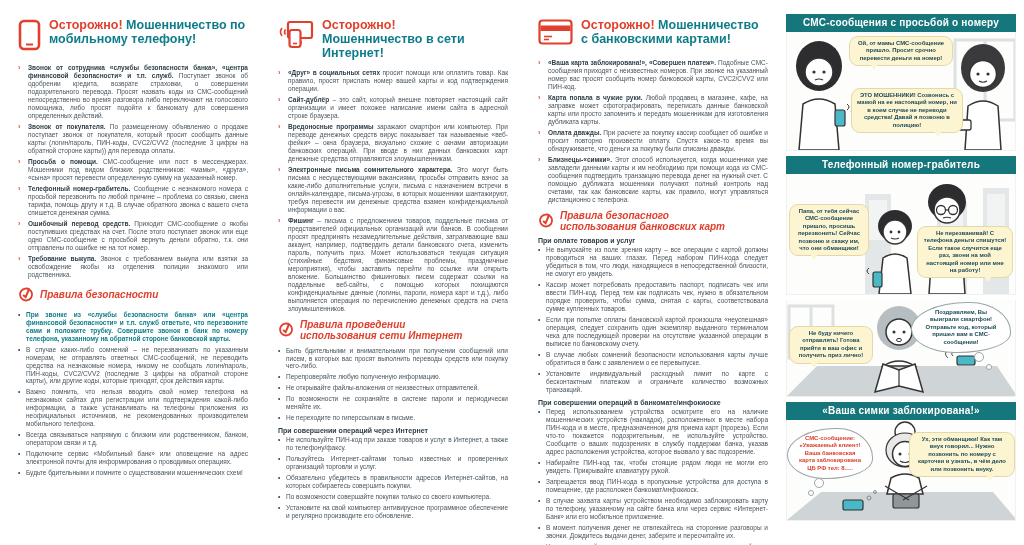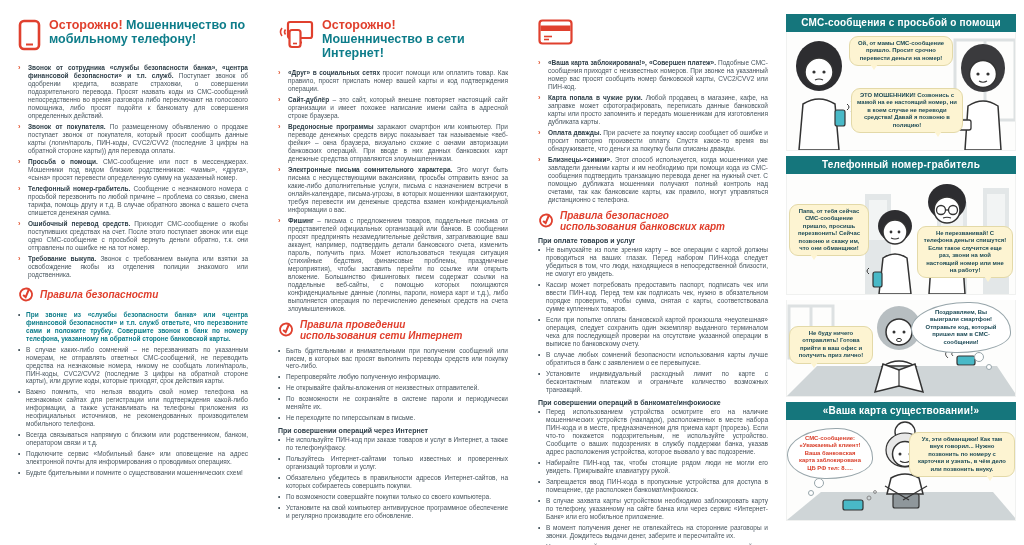--- a/index.html
+++ b/index.html
@@ -235,20 +235,24 @@
   <div class="col">
     <div class="col-header">
       <span class="col-icon">
         <svg width="35" height="27" viewBox="0 0 35 27">
           <rect x="1.5" y="1.5" width="32" height="23" rx="3" fill="#ffffff" stroke="#e0402e" stroke-width="2.2"></rect>
           <rect x="2.5" y="6.5" width="30" height="5.5" fill="#e0402e"></rect>
           <line x1="6" y1="17.5" x2="14" y2="17.5" stroke="#e0402e" stroke-width="1.6"></line>
           <line x1="6" y1="20.5" x2="11" y2="20.5" stroke="#e0402e" stroke-width="1.6"></line>
         </svg>
       </span>
+      <div class="col-title">
+        <span class="warn">Осторожно!</span>
+        <span>Мошенничество с банковскими картами!</span>
+      </div>
     </div>
     <div>
         <div class="threat">
           <span class="mark">›</span>
           <p><b>«Ваша карта заблокирована!», «Совершен платеж».</b> Подобные СМС-сообщения приходят с неизвестных номеров. При звонке на указанный номер вас просят сообщить номер банковской карты, CVC2/CVV2 или ПИН-код.</p>
         </div>
         <div class="threat">
           <span class="mark">›</span>
           <p><b>Карта попала в чужие руки.</b> Любой продавец в магазине, кафе, на заправке может сфотографировать, переписать данные банковской карты или просто запомнить и передать мошенникам для изготовления дубликата карты.</p>
         </div>
@@ -316,21 +320,21 @@
         <div class="rule">
           <span class="dot">•</span>
           <p>Не прислушивайтесь к советам третьих лиц, а также не принимайте их помощь при проведении операций с банковской картой в банкоматах/инфокиосках.</p>
         </div>
       </div>
   </div>
 
   <div class="panel">
 
     <div class="psec">
-      <div class="pband">СМС-сообщения с просьбой о помощи</div>
+      <div class="pband">СМС-сообщения с просьбой о номеру</div>
       <div class="pscene s1">
         <svg class="scene-svg" width="230" height="118" viewBox="0 0 230 118">
           <rect x="168" y="8" width="60" height="80" fill="none" stroke="#dde1e2" stroke-width="3"></rect>
           <line x1="198" y1="8" x2="198" y2="88" stroke="#dde1e2" stroke-width="3"></line>
           <ellipse cx="32" cy="34" rx="23" ry="25" fill="#2d2d30"></ellipse>
           <circle cx="32" cy="40" r="14" fill="#ffffff" stroke="#333" stroke-width="1.5"></circle>
           <circle cx="27" cy="40" r="1.6" fill="#333"></circle>
             <circle cx="37" cy="40" r="1.6" fill="#333"></circle>
           <path d="M28,48 q4,-2 8,0" fill="none" stroke="#333" stroke-width="1.2"></path>
           <path d="M12,118 L16,72 Q32,62 48,72 L52,118 Z" fill="#ffffff" stroke="#333" stroke-width="1.5"></path>
@@ -397,21 +401,21 @@
           <line x1="112" y1="70" x2="112" y2="86" stroke="#333" stroke-width="1.2"></line>
           <rect x="170" y="56" width="18" height="9" rx="2" fill="#49b9c7" stroke="#333" stroke-width="1.2"></rect>
           <path d="M166,52 q-3,2 0,4 M161,50 q-5,4 0,8" fill="none" stroke="#555" stroke-width="1"></path>
         </svg>
         <div class="bubble" style="left:2px;top:26px;width:84px">Не буду ничего отправлять! Готова прийти в ваш офис и получить приз лично!</div>
         <div class="cloud anchor-right" style="right:4px;top:2px;width:100px">Поздравляем, Вы выиграли смартфон! Отправьте код, который пришел вам в СМС-сообщении!</div>
       </div>
     </div>
 
     <div class="psec">
-      <div class="pband">«Ваша карта существовании!»</div>
+      <div class="pband">«Ваша симки заблокирована!»</div>
       <div class="pscene s4">
         <svg class="scene-svg" width="230" height="100" viewBox="0 0 230 100">
           <polygon points="0,100 34,72 206,72 230,100" fill="#cfd5d7"></polygon>
           <circle cx="118" cy="12" r="10" fill="#ffffff" stroke="#333" stroke-width="1.4"></circle>
           <ellipse cx="118" cy="30" rx="19" ry="17" fill="#e8e8e8" stroke="#333" stroke-width="1.2"></ellipse>
           <circle cx="118" cy="34" r="12.5" fill="#ffffff" stroke="#333" stroke-width="1.5"></circle>
           <circle cx="113" cy="34" r="1.5" fill="#333"></circle>
             <circle cx="123" cy="34" r="1.5" fill="#333"></circle>
           <path d="M113,41 q5,3 10,0" fill="none" stroke="#333" stroke-width="1.2"></path>
           <path d="M100,74 L104,58 Q118,50 132,58 L136,74 Z" fill="#ffffff" stroke="#333" stroke-width="1.5"></path>

